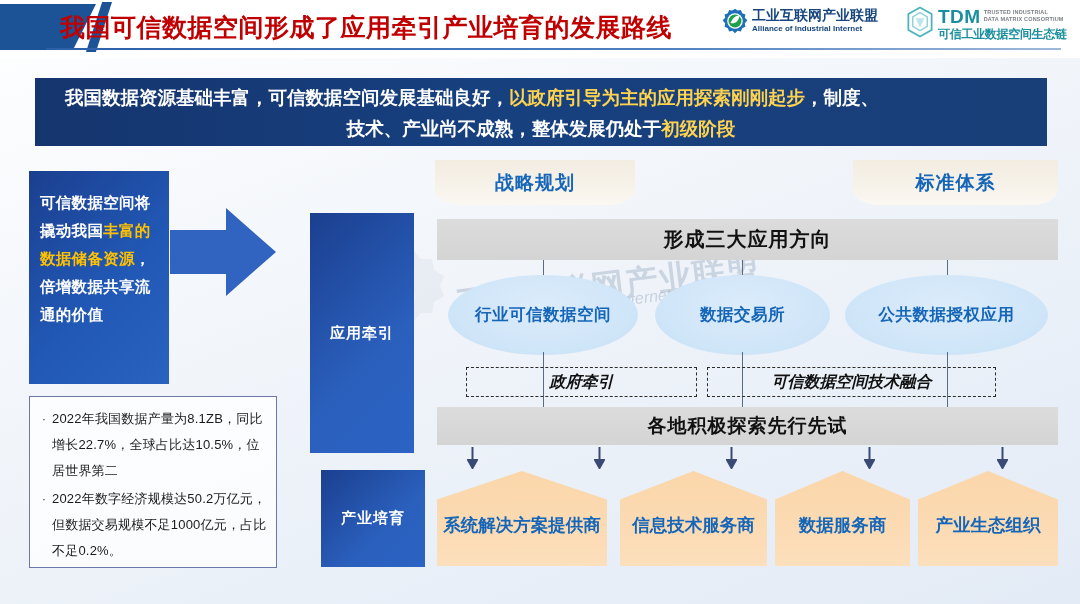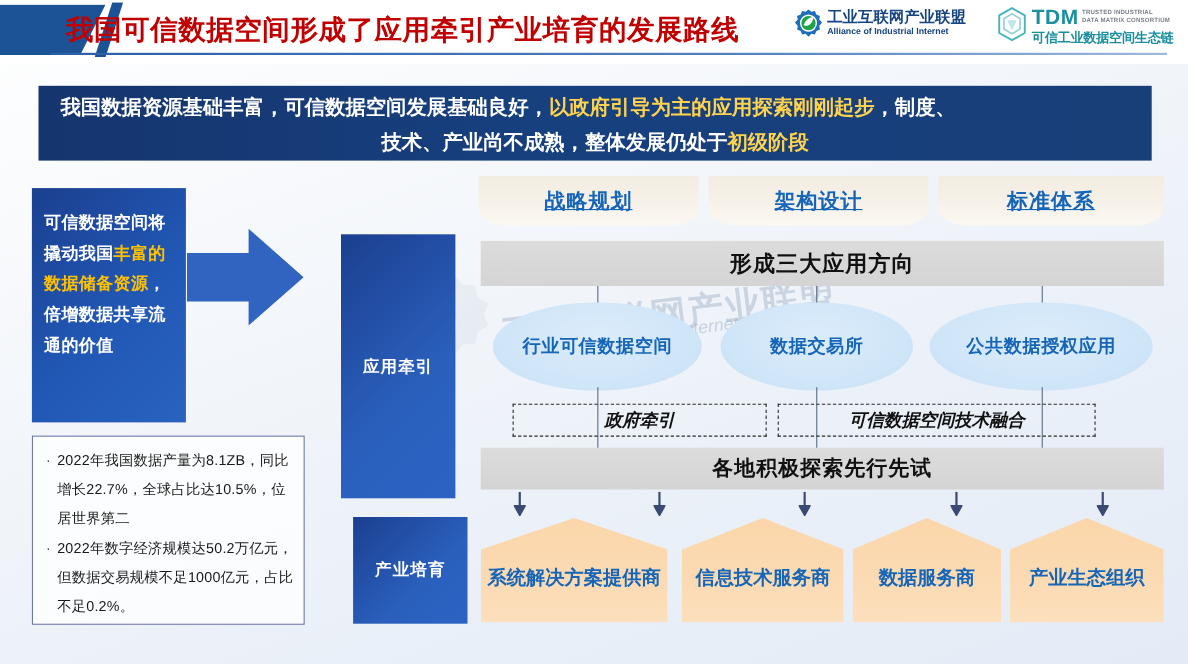--- a/index.html
+++ b/index.html
@@ -47,21 +47,21 @@
   .tdm-mark{font-size:19px;font-weight:bold;color:#1a8f9e;letter-spacing:.5px;line-height:20px;}
   .tdm-sub{margin-left:3px;padding-top:2px;}
   .tdm-sub div{font-size:5.5px;font-weight:bold;color:#7a7f86;line-height:7px;letter-spacing:.2px;white-space:nowrap;}
   .tdm-cn{font-size:12px;font-weight:bold;color:#1a8f9e;line-height:14px;white-space:nowrap;letter-spacing:-.3px;}
 
   
   .banner{
     position:absolute;left:35px;top:78px;width:1012px;height:68px;
     background:linear-gradient(90deg,#15356e 0%,#17407f 45%,#193f78 100%);
     color:#ffffff;font-size:18.5px;font-weight:bold;line-height:31px;
-    padding:4px 20px;box-sizing:border-box;text-align:left;
+    padding:4px 30px;box-sizing:border-box;text-align:left;
   }
   .banner .hl{color:#ffd34d;}
   .banner-l2{display:block;text-align:center;}
 
   
   .side-box{
     position:absolute;left:29px;top:171px;width:140px;height:213px;
     background:linear-gradient(135deg,#1b3f8f 0%,#2158b5 55%,#2a62c0 100%);
     color:#ffffff;font-size:15.5px;font-weight:bold;line-height:28px;
     padding:18px 11px 0 11px;box-sizing:border-box;letter-spacing:.3px;
@@ -98,21 +98,20 @@
   #lbl-bot{left:321px;top:470px;width:104px;height:97px;}
 
   
   .cream{
     position:absolute;top:160px;height:45px;
     background:linear-gradient(180deg,#f2ece1 0%,#f7f2e9 55%,#fbf8f2 100%);
     color:#1565b8;font-size:19px;font-weight:bold;
     display:flex;align-items:center;justify-content:center;
     border-radius:0 0 26px 26px/0 0 16px 16px;
     letter-spacing:1px;
-    text-decoration:underline;
   }
   #cream0{left:435px;width:200px;}
   #cream1{left:644px;width:200px;}
   #cream2{left:853px;width:205px;}
 
   
   .graybar{
     position:absolute;background:linear-gradient(180deg,#dcdcdc 0%,#d4d4d4 100%);
     color:#111111;font-weight:bold;display:flex;align-items:center;justify-content:center;
   }
@@ -230,21 +229,20 @@
       <path d="M10 40 q22 25 0 50 l0 -12 q12 -13 0 -26 z"></path>
     </g>
   </svg>
   <div class="wm-cn">工业互联网产业联盟</div>
   <div class="wm-en">Alliance of Industrial Internet</div>
 
   <div class="rowlabel" id="lbl-mid">应用牵引</div>
   <div class="rowlabel" id="lbl-bot">产业培育</div>
 
   <div class="cream" id="cream0">战略规划</div>
-  <div class="cream" id="cream1">架构设计</div>
   <div class="cream" id="cream2">标准体系</div>
 
   <div class="graybar" id="gray-top">形成三大应用方向</div>
 
   <div class="vline" style="left:543px;top:260px;height:18px;"></div>
   <div class="vline" style="left:742px;top:260px;height:18px;"></div>
   <div class="vline" style="left:947px;top:260px;height:18px;"></div>
 
   <div class="ellipse" id="ell0">行业可信数据空间</div>
   <div class="ellipse" id="ell1">数据交易所</div>

